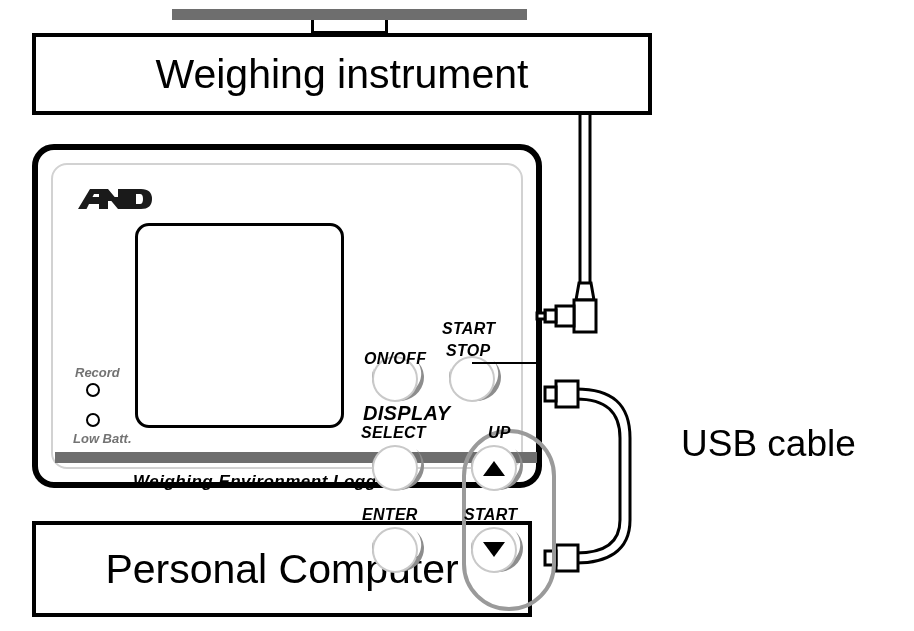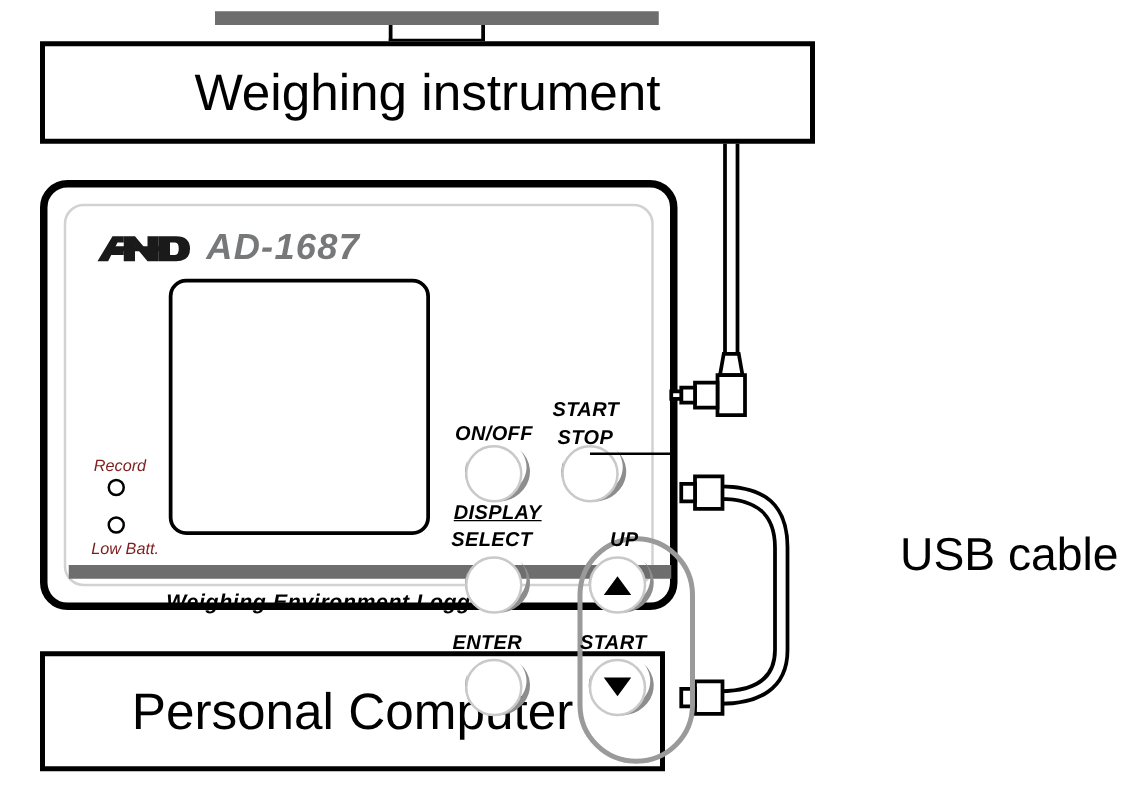--- a/index.html
+++ b/index.html
@@ -122,22 +122,22 @@
     border-radius: 14px;
     background: #ffffff;
     box-sizing: border-box;
   }
 
   
   .led-label {
     position: absolute;
     font-size: 13px;
     font-style: italic;
-    font-weight: normal;
-    color: #7f1d1d;
+    font-weight: bold;
+    color: #737373;
     white-space: nowrap;
   }
   .led-lamp {
     position: absolute;
     width: 14px;
     height: 14px;
     border: 2px solid #000000;
     border-radius: 50%;
     background: #ffffff;
     box-sizing: border-box;
@@ -189,21 +189,21 @@
   .btn-text {
     position: absolute;
     font-size: 16px;
     font-style: italic;
     font-weight: bold;
     color: #000000;
     white-space: nowrap;
     z-index: 4;
     letter-spacing: 0.3px;
   }
-  .btn-text.small { font-size: 16px; text-decoration: underline; }
+  .btn-text.small { font-size: 20px; }
   .tri {
     position: absolute;
     z-index: 5;
     width: 0;
     height: 0;
     border-left: 11px solid transparent;
     border-right: 11px solid transparent;
   }
   .tri-up { border-bottom: 15px solid #000000; }
   .tri-down { border-top: 15px solid #000000; }
@@ -236,21 +236,21 @@
 
   
   .side-label {
     position: absolute;
     font-size: 37px;
     color: #000000;
     white-space: nowrap;
     line-height: 1.28;
   }
   #label-rs232 { left: 681px; top: 154px; }
-  #label-usb { left: 720px; top: 420px; }
+  #label-usb { left: 681px; top: 420px; }
 </style>
 </head>
 <body>
 
 <div id="canvas">
 
   <div id="weighing-pan"></div>
   <div id="pan-post-left"></div>
   <div id="pan-post-right"></div>
   <div id="pan-post-bar"></div>
@@ -268,42 +268,41 @@
 
       <svg id="brand-logo" viewBox="0 0 152 54">
         <g fill="#1a1a1a">
           <path d="M2 46 L26 6 L44 6 L44 16 L34 16 L29 26 L44 26 L44 36 L24 36 L19 46 Z"></path>
           <path d="M44 6 L62 6 L82 30 L82 6 L100 6 L100 46 L82 46 L62 22 L62 46 L44 46 Z"></path>
           <path d="M100 6 L128 6 Q150 6 150 26 Q150 46 128 46 L100 46 Z M118 16 L118 36 L126 36 Q132 36 132 26 Q132 16 126 16 Z"></path>
           <path d="M20 22 L108 22 L108 30 L16 30 Z"></path>
         </g>
       </svg>
 
-      <div id="model-name">AD-1687</div>
 
       <div id="lcd-screen"></div>
 
       <div class="led-label" id="led-record-label">Record</div>
       <div class="led-lamp" id="led-record-lamp"></div>
       <div class="led-lamp" id="led-lowbatt-lamp"></div>
       <div class="led-label" id="led-lowbatt-label">Low Batt.</div>
 
       <div id="bottom-bar"></div>
       <div id="bottom-caption">Weighing  Environment  Logger</div>
     </div>
 
     <div id="updown-pill"></div>
     <div id="startstop-rule"></div>
 
     <div class="btn-group">
       <svg class="btn-crescent" style="left:324px; top:200px;" viewBox="0 0 66 62">
         <path d="M54 10 A26 24 0 1 1 12 18 A24 22 0 1 0 54 10 Z" fill="#8d8d8d"></path>
       </svg>
       <div class="btn-circle" style="left:334px; top:206px;"></div>
-      <div class="btn-text" style="left:326px; top:189px;">ON/OFF</div>
+      <div class="btn-text" style="left:326px; top:200px;">ON/OFF</div>
       <div class="btn-text small" style="left:325px; top:252px;">DISPLAY</div>
     </div>
 
     <div class="btn-group">
       <svg class="btn-crescent" style="left:401px; top:200px;" viewBox="0 0 66 62">
         <path d="M54 10 A26 24 0 1 1 12 18 A24 22 0 1 0 54 10 Z" fill="#8d8d8d"></path>
       </svg>
       <div class="btn-circle" style="left:411px; top:206px;"></div>
       <div class="btn-text" style="left:404px; top:170px;">START</div>
       <div class="btn-text" style="left:408px; top:192px;">STOP</div>

